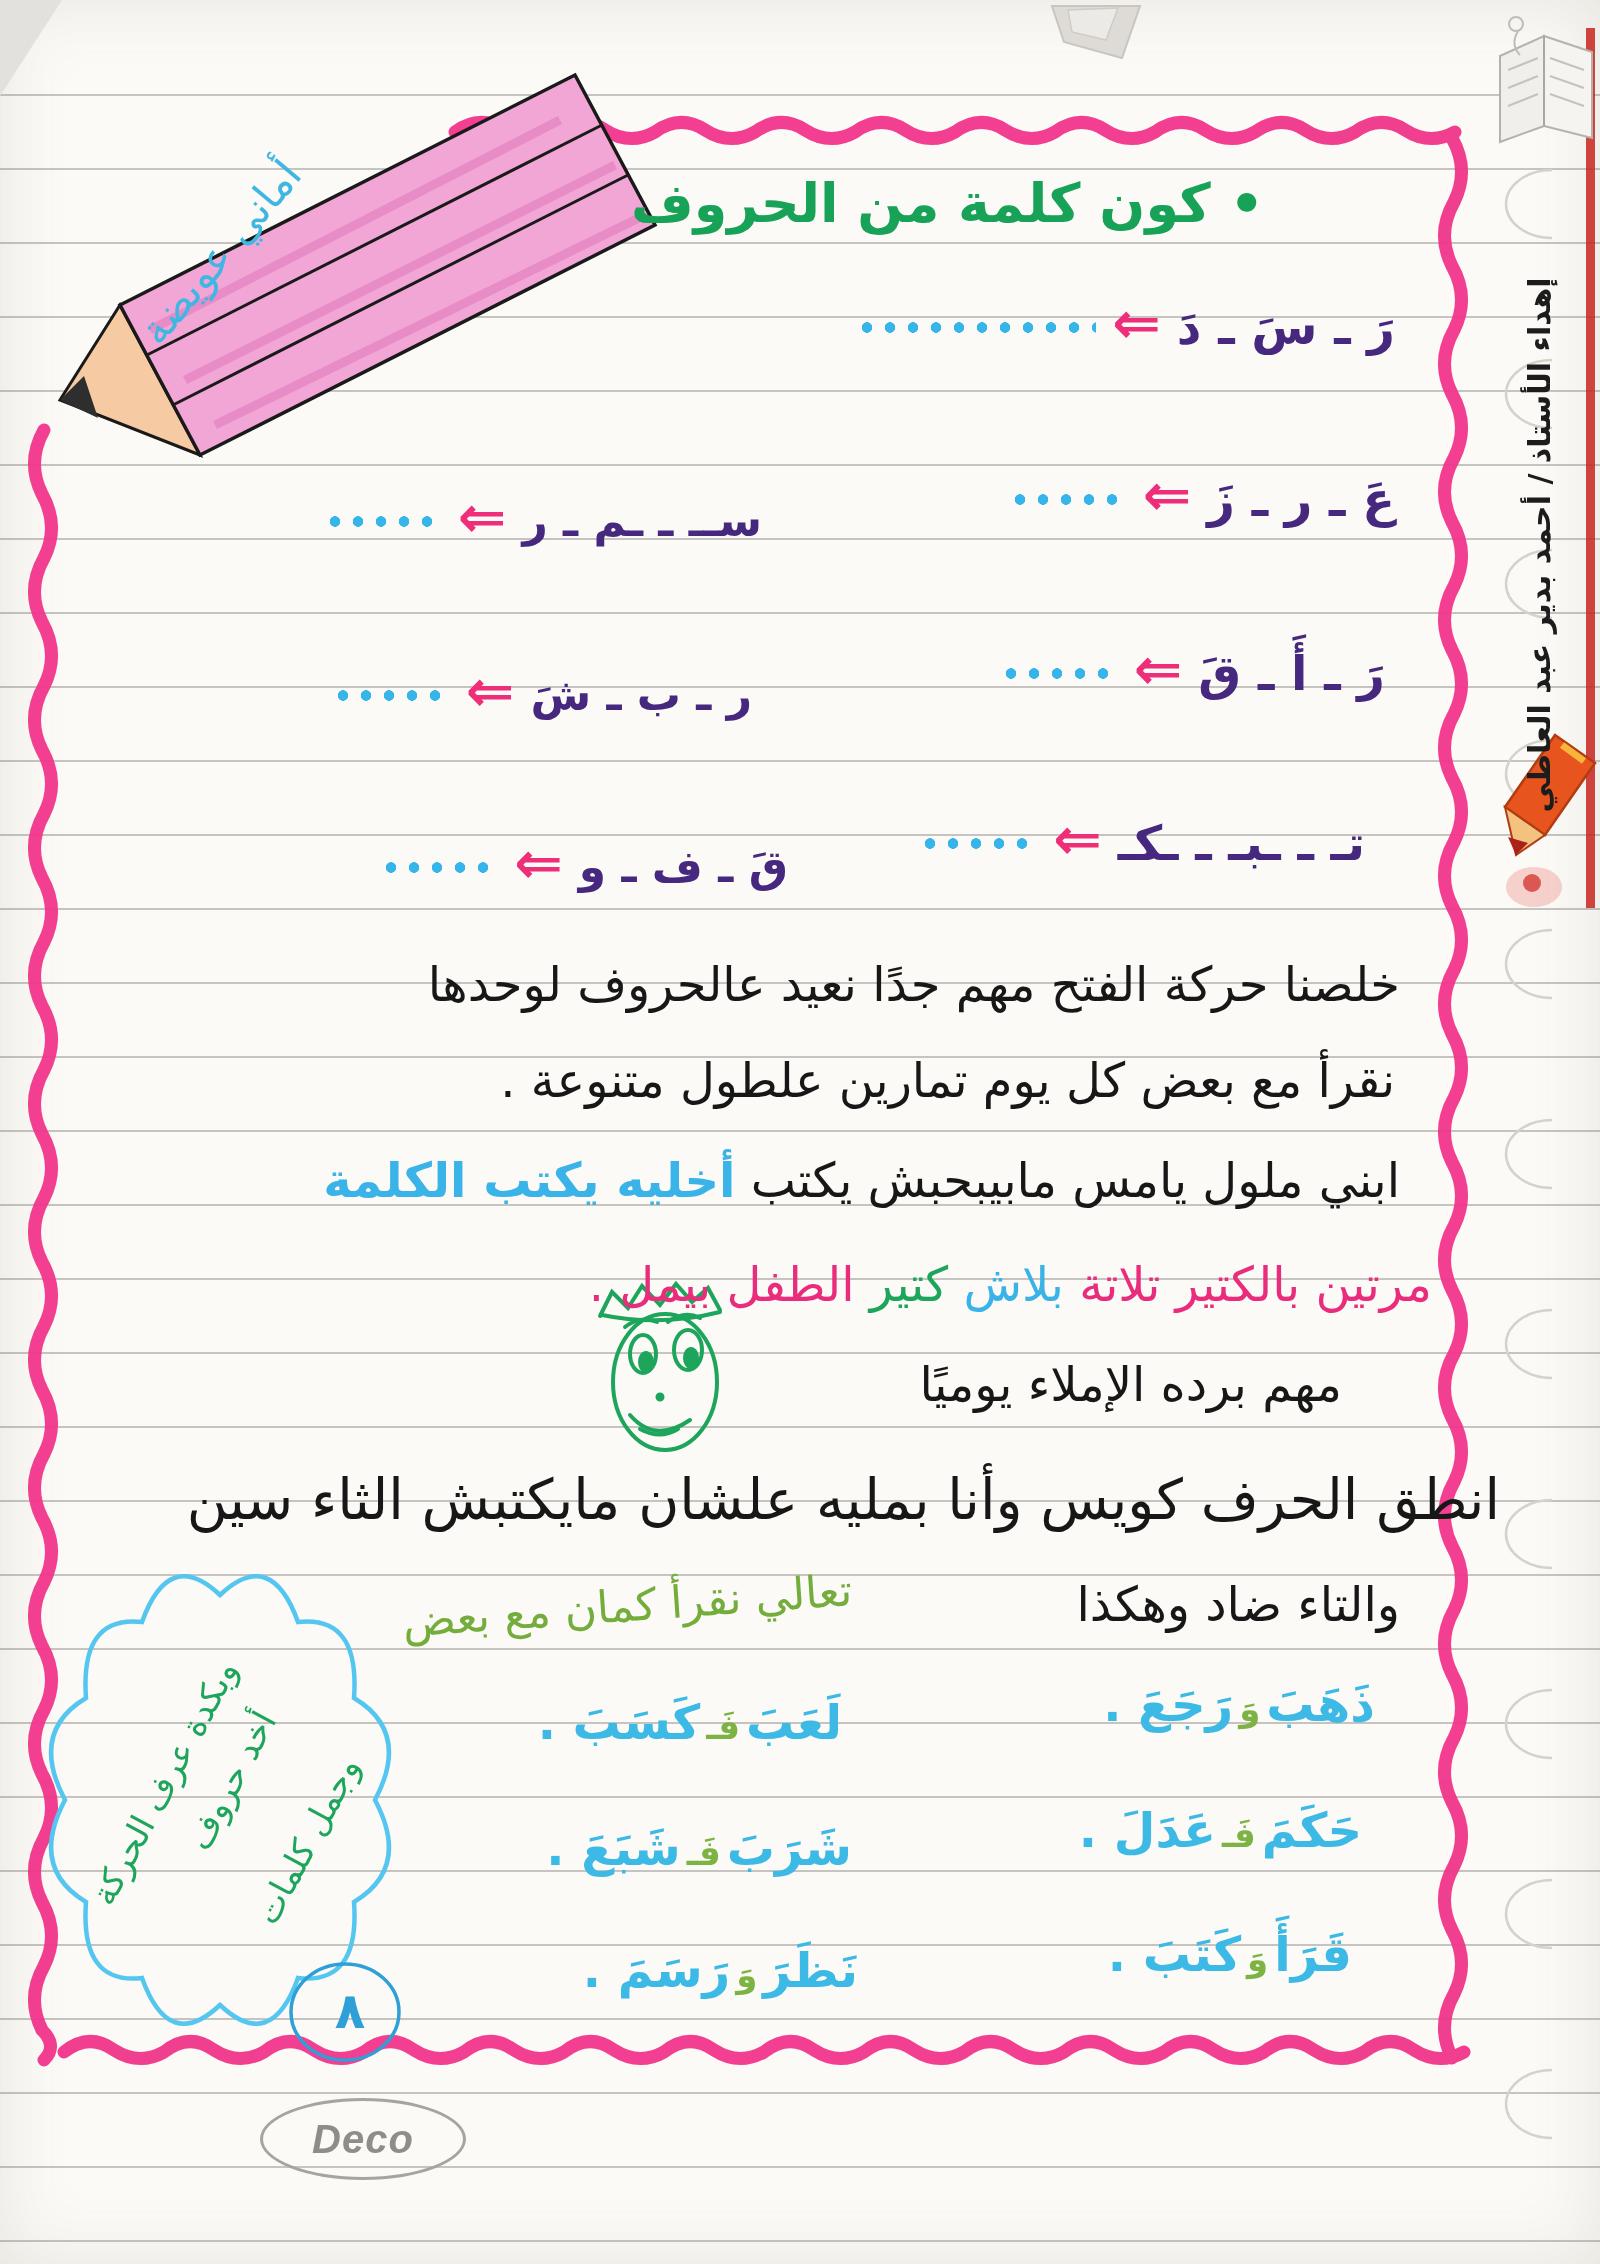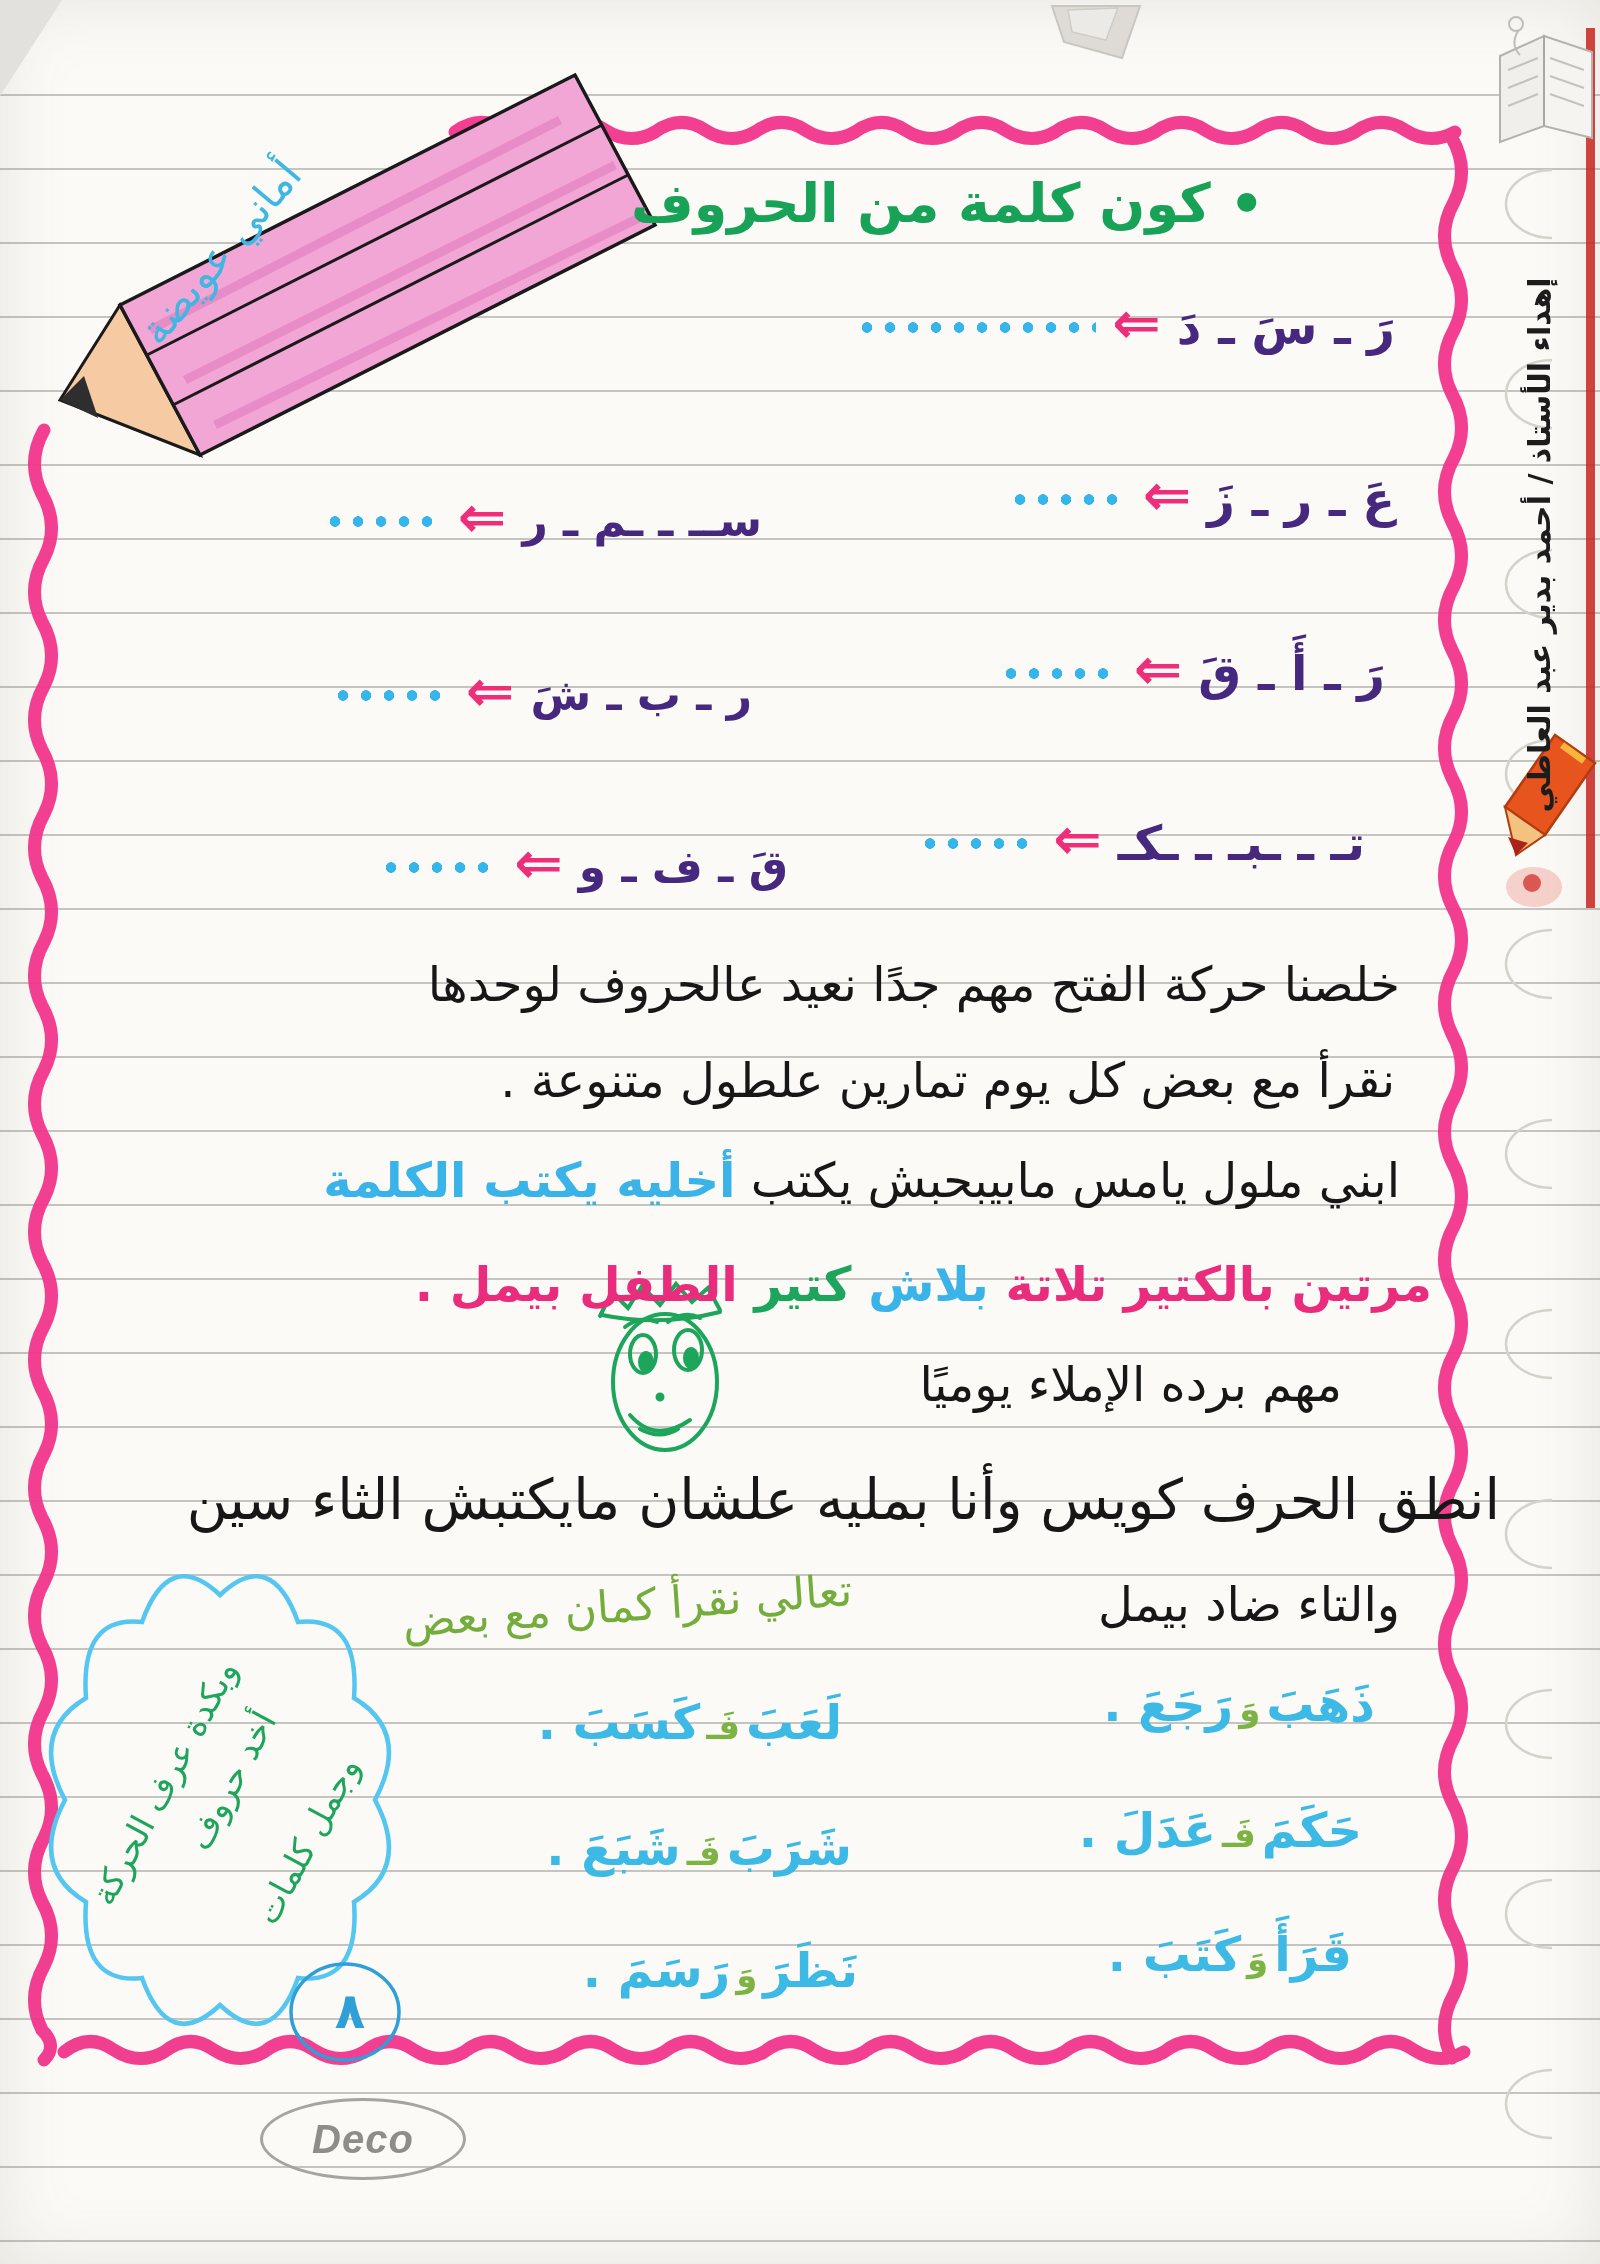--- a/index.html
+++ b/index.html
@@ -169,31 +169,31 @@
   </div>
 
   <div class="abs ar handline black" style="top:952px;right:200px;">خلصنا حركة الفتح مهم جدًا نعيد عالحروف لوحدها</div>
   <div class="abs ar handline" style="top:1148px;right:200px;">
     <span class="black">ابني ملول يامس مابيبحبش يكتب</span>
     <span class="cyan" style="font-weight:700;">أخليه يكتب الكلمة</span>
   </div>
 
   <div class="abs ar handline black" style="top:1048px;right:205px;">نقرأ مع بعض كل يوم تمارين علطول متنوعة .</div>
 
-  <div class="abs ar handline" style="top:1252px;right:168px;font-weight:700;">
+  <div class="abs ar handline" style="top:1252px;right:168px;font-weight:400;">
     <span class="pink">مرتين بالكتير تلاتة</span>
     <span class="cyan">بلاش</span>
     <span class="green">كتير</span>
     <span class="pink">الطفل بيمل .</span>
   </div>
 
   <div class="abs ar handline black" style="top:1352px;right:258px;">مهم برده الإملاء يوميًا</div>
   <div class="abs ar black" style="top:1462px;right:100px;font-size:56px;">انطق الحرف كويس وأنا بمليه علشان مايكتبش الثاء سين</div>
 
-  <div class="abs ar handline black" style="top:1572px;right:200px;">والتاء ضاد بيمل</div>
+  <div class="abs ar handline black" style="top:1572px;right:200px;">والتاء ضاد وهكذا</div>
   <div class="abs ar ygreen" style="top:1576px;right:748px;font-size:44px;transform:rotate(-4deg);">تعالي نقرأ كمان مع بعض</div>
 
   <div class="abs ar green" style="left:-45px;top:1760px;width:420px;text-align:center;font-size:34px;transform:rotate(-62deg);">وبكدة عرف الحركة</div>
   <div class="abs ar green" style="left:112px;top:1758px;width:240px;text-align:center;font-size:34px;transform:rotate(-62deg);">أخد حروف</div>
   <div class="abs ar green" style="left:158px;top:1818px;width:300px;text-align:center;font-size:34px;transform:rotate(-62deg);">وجمل كلمات</div>
 
   <div class="abs pairgroup" style="top:1676px;right:225px;">
     <span class="pairword">ذَهَبَ</span>
     <span class="conj">وَ</span>
     <span class="pairword">رَجَعَ .</span>

